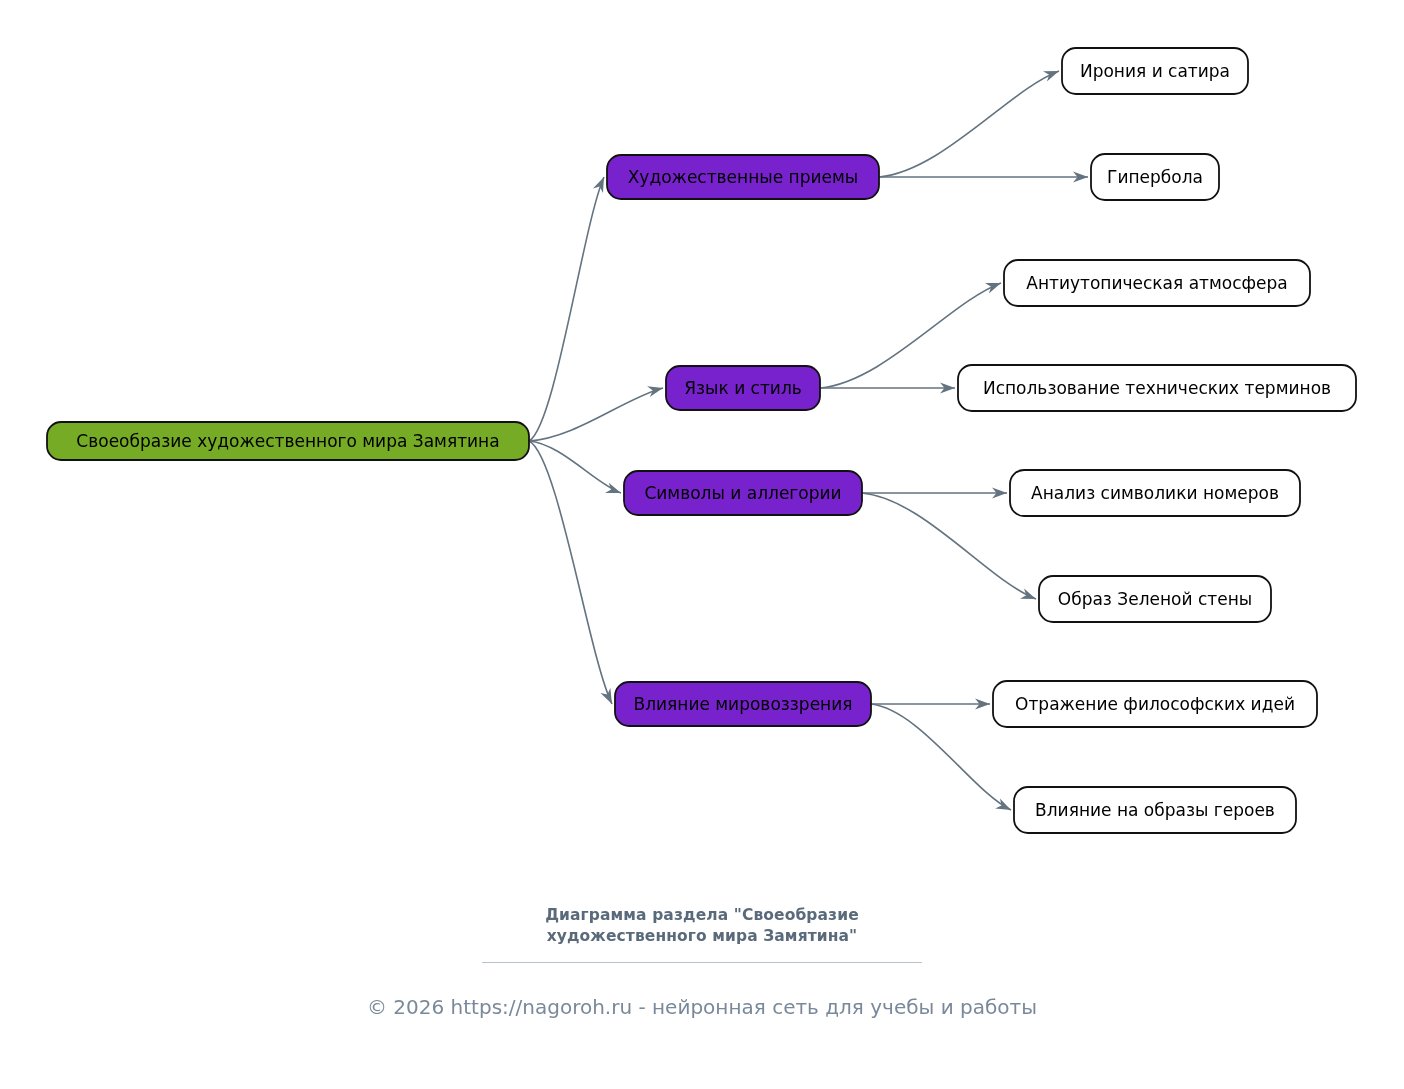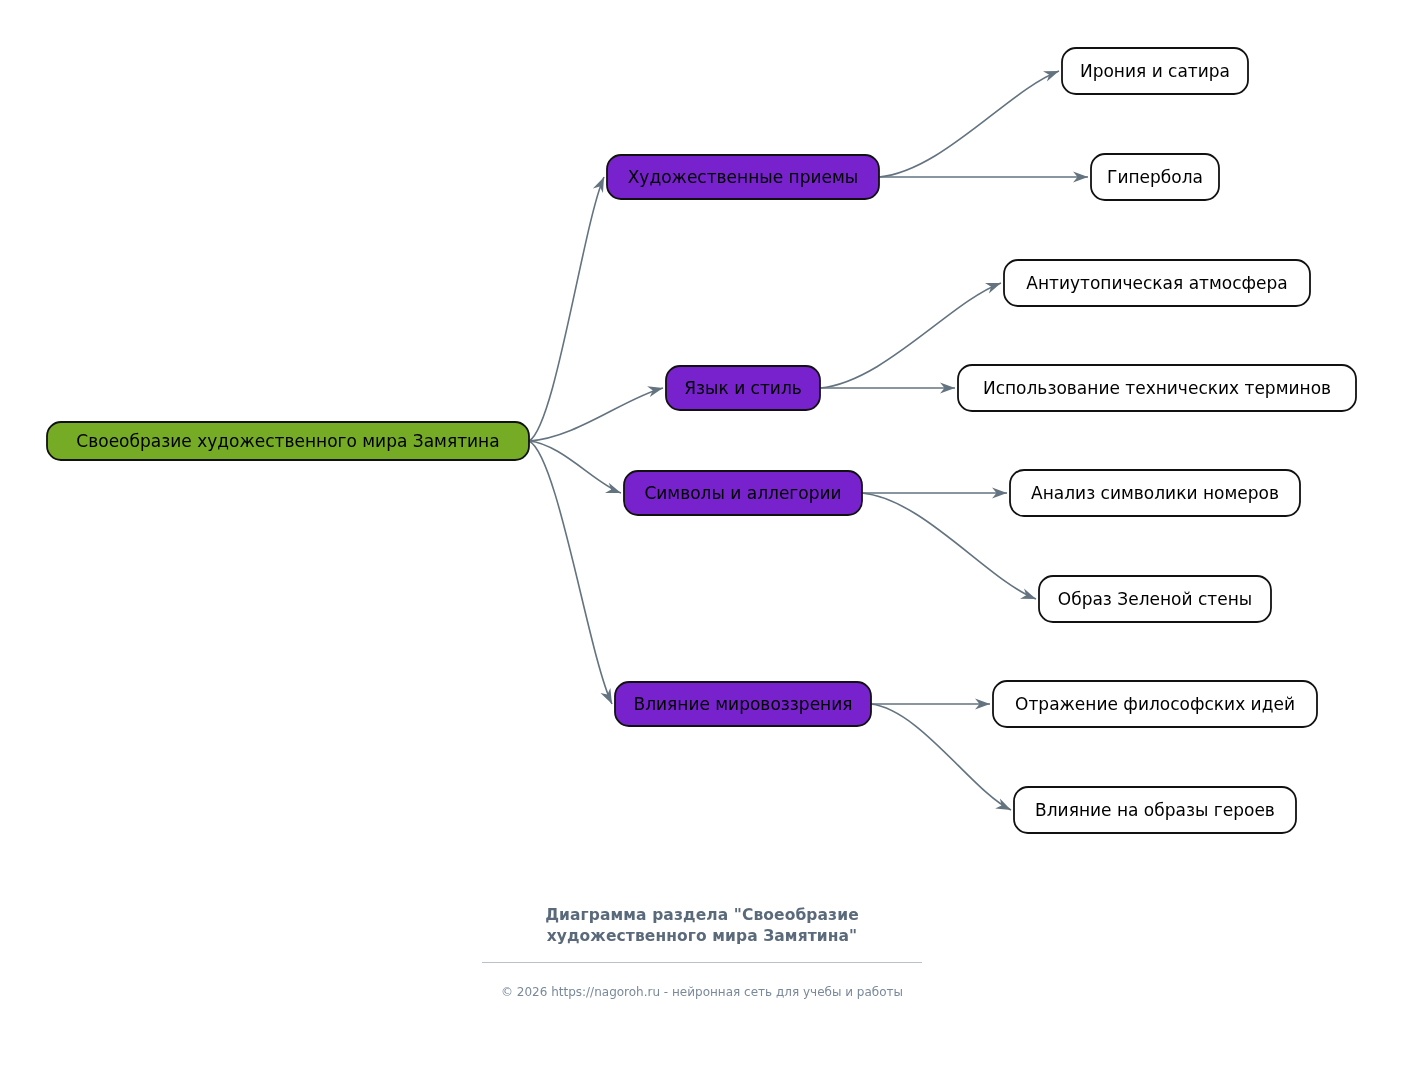--- a/index.html
+++ b/index.html
@@ -67,23 +67,23 @@
     letter-spacing: 0.1px;
     white-space: pre-line;
   }
   .footer-rule {
     width: 440px;
     height: 1px;
     background: #b9c2cb;
     margin: 15px auto 0 auto;
   }
   .footer-copyright {
-    margin-top: 22px;
+    margin-top: 32px;
     font-family: "DejaVu Sans", sans-serif;
-    font-size: 12px;
+    font-size: 20px;
     color: #7a899a;
   }
 </style>
 </head>
 <body>
 
 <div id="mindmap-root">
   <svg id="diagram" viewBox="0 0 1404 900">
     <g id="edges-layer">
         <path d="M 529 441 C 555.25 426.744, 583 224.51999999999998, 604 177" class="edge"></path>

